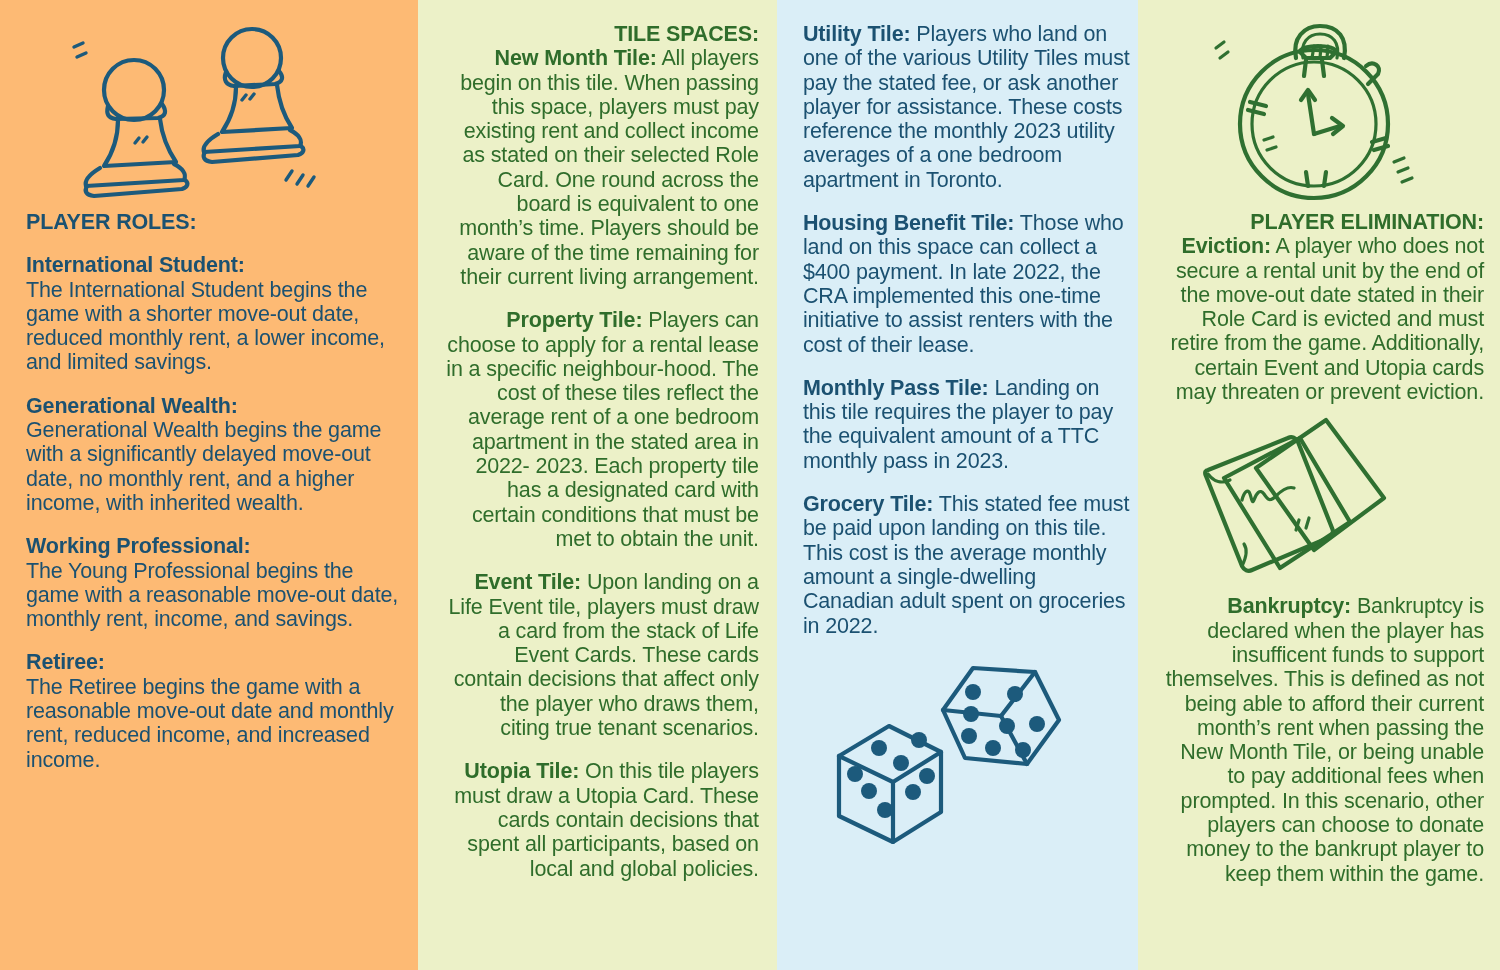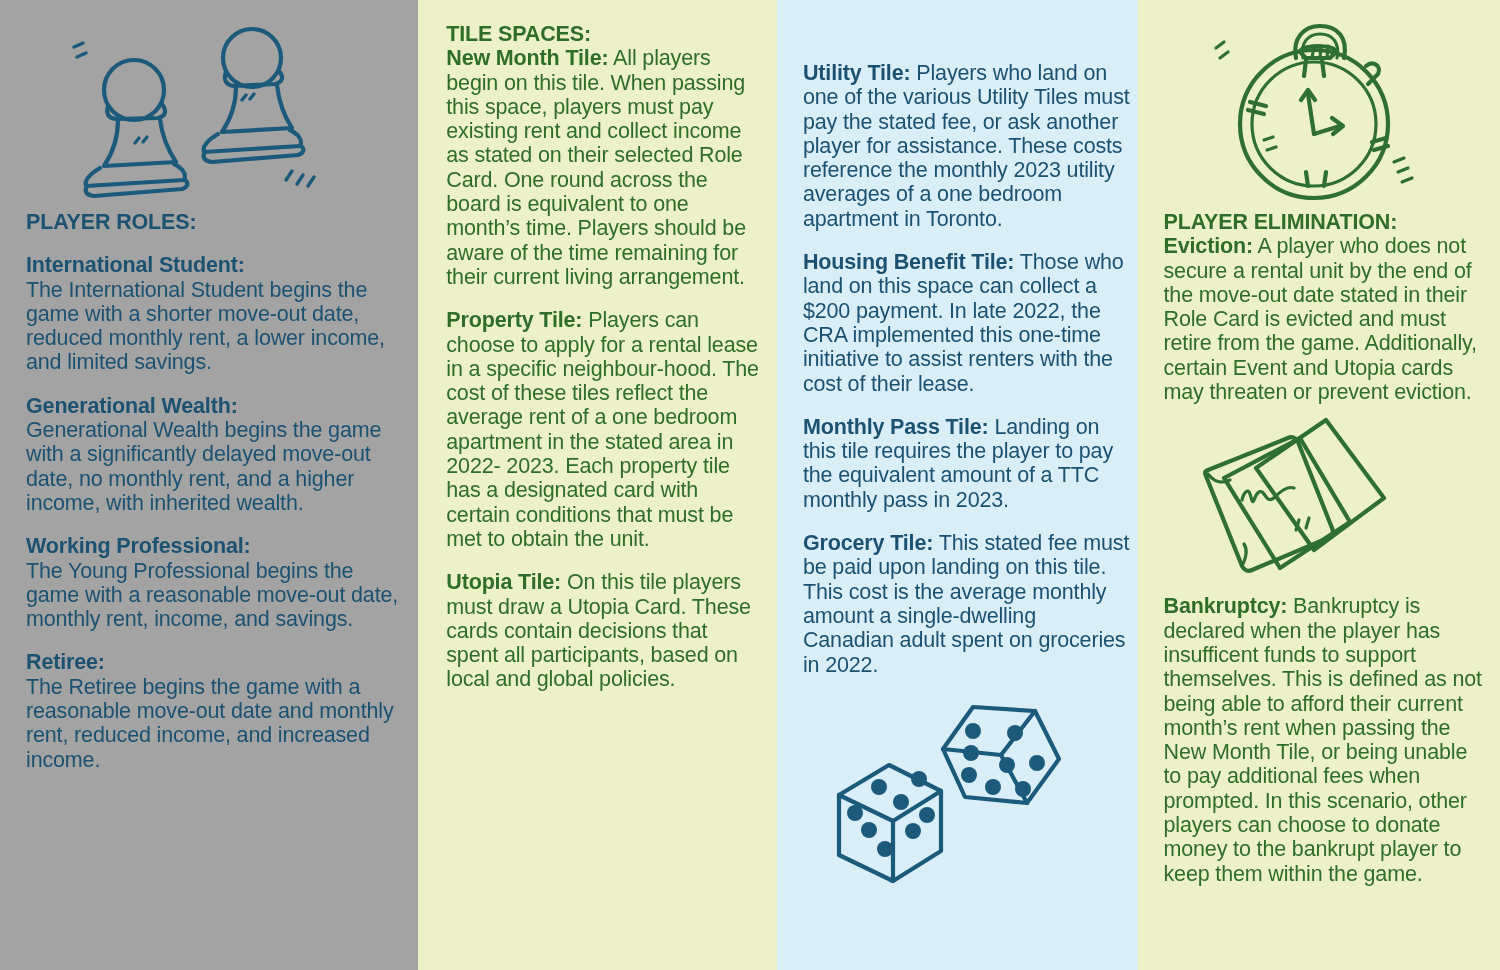--- a/index.html
+++ b/index.html
@@ -16,34 +16,34 @@
     width: 1500px;
     height: 970px;
     display: flex;
     position: relative;
   }
   .column {
     height: 970px;
     position: relative;
     overflow: hidden;
   }
-  .col-1 { width: 435px; background: #a3a3a3; }
+  .col-1 { width: 435px; background: #fdba74; }
   .col-2 { width: 373px; background: #ecf1c8; }
   .col-3 { width: 375px; background: #daeef7; }
   .col-4 { width: 377px; background: #ecf1c8; }
 
   .col-blue { color: #1b5171; }
-  .col-green { color: #2f6d2b; }
+  .col-green { color: #2f6d2b; text-align: right; }
 
   .content {
     padding-left: 26px;
     padding-right: 16px;
   }
   .col-2 .content { padding-left: 28px; padding-right: 18px; }
-  .col-3 .content { padding-left: 26px; padding-right: 7px; margin-top: 39px; }
+  .col-3 .content { padding-left: 26px; padding-right: 7px; }
   .col-4 .content { padding-left: 26px; padding-right: 16px; }
 
   .para {
     font-size: 21.5px;
     line-height: 24.3px;
     letter-spacing: -0.15px;
     margin-bottom: 19px;
   }
   .para:last-child { margin-bottom: 0; }
 
@@ -146,32 +146,35 @@
 
   <div class="column col-2 col-green">
     <div class="content" style="padding-top:22px;">
       <div class="para">
         <span class="section-head">TILE SPACES:</span><span class="inline-head">New Month Tile:</span><span> All players begin on this tile. When passing this space, players must pay existing rent and collect income as stated on their selected Role Card. One round across the board is equivalent to one month’s time. Players should be aware of the time remaining for their current living arrangement.</span>
       </div>
       <div class="para">
         <span class="inline-head">Property Tile:</span><span> Players can choose to apply for a rental lease in a specific neighbour-hood. The cost of these tiles reflect the average rent of a one bedroom apartment in the stated area in 2022- 2023. Each property tile has a designated card with certain conditions that must be met to obtain the unit.</span>
       </div>
       <div class="para">
+        <span class="inline-head">Event Tile:</span><span> Upon landing on a Life Event tile, players must draw a card from the stack of Life Event Cards. These cards contain decisions that affect only the player who draws them, citing true tenant scenarios.</span>
+      </div>
+      <div class="para">
         <span class="inline-head">Utopia Tile:</span><span> On this tile players must draw a Utopia Card. These cards contain decisions that spent all participants, based on local and global policies.</span>
       </div>
     </div>
   </div>
 
   <div class="column col-3 col-blue">
     <div class="content" style="padding-top:22px;">
       <div class="para">
         <span class="inline-head">Utility Tile:</span><span> Players who land on one of the various Utility Tiles must pay the stated fee, or ask another player for assistance. These costs reference the monthly 2023 utility averages of a one bedroom apartment in Toronto.</span>
       </div>
       <div class="para">
-        <span class="inline-head">Housing Benefit Tile:</span><span> Those who land on this space can collect a $200 payment. In late 2022, the CRA implemented this one-time initiative to assist renters with the cost of their lease.</span>
+        <span class="inline-head">Housing Benefit Tile:</span><span> Those who land on this space can collect a $400 payment. In late 2022, the CRA implemented this one-time initiative to assist renters with the cost of their lease.</span>
       </div>
       <div class="para">
         <span class="inline-head">Monthly Pass Tile:</span><span> Landing on this tile requires the player to pay the equivalent amount of a TTC monthly pass in 2023.</span>
       </div>
       <div class="para">
         <span class="inline-head">Grocery Tile:</span><span> This stated fee must be paid upon landing on this tile. This cost is the average monthly amount a single-dwelling Canadian adult spent on groceries in 2022.</span>
       </div>
     </div>
 
     <div class="art art-dice">

